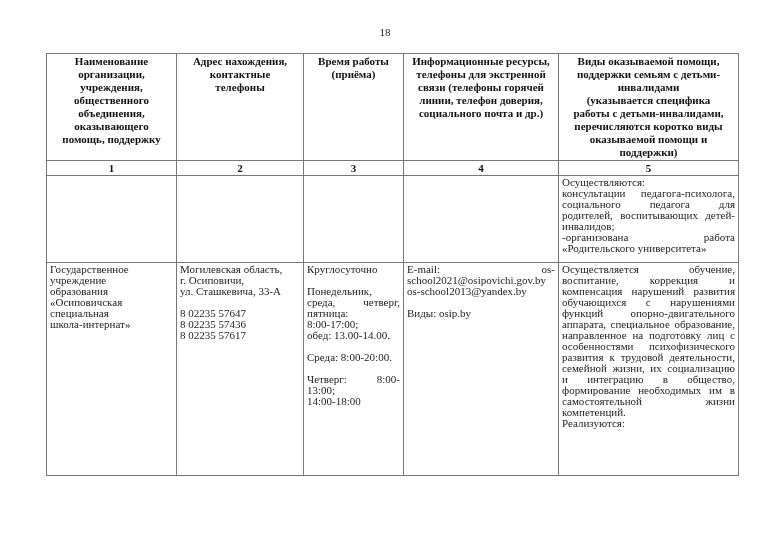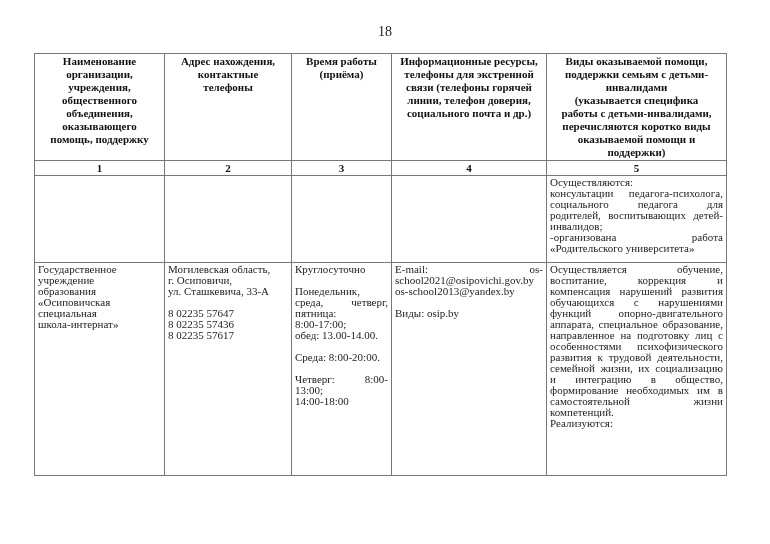--- a/index.html
+++ b/index.html
@@ -15,27 +15,27 @@
     font-family: "Liberation Serif", serif;
     color: #1c1c1c;
     overflow: hidden;
   }
   .page-number {
     position: absolute;
     top: 26px;
     left: 0;
     width: 770px;
     text-align: center;
-    font-size: 14px;
+    font-size: 11px;
     line-height: 12px;
     color: #1c1c1c;
   }
   table.doc-table {
     position: absolute;
-    left: 34px;
+    left: 46px;
     top: 53px;
     width: 692px;
     border-collapse: collapse;
     table-layout: fixed;
   }
   .doc-table th, .doc-table td {
     border: 1px solid #777777;
     vertical-align: top;
     padding: 1px 3px;
     font-size: 11px;

